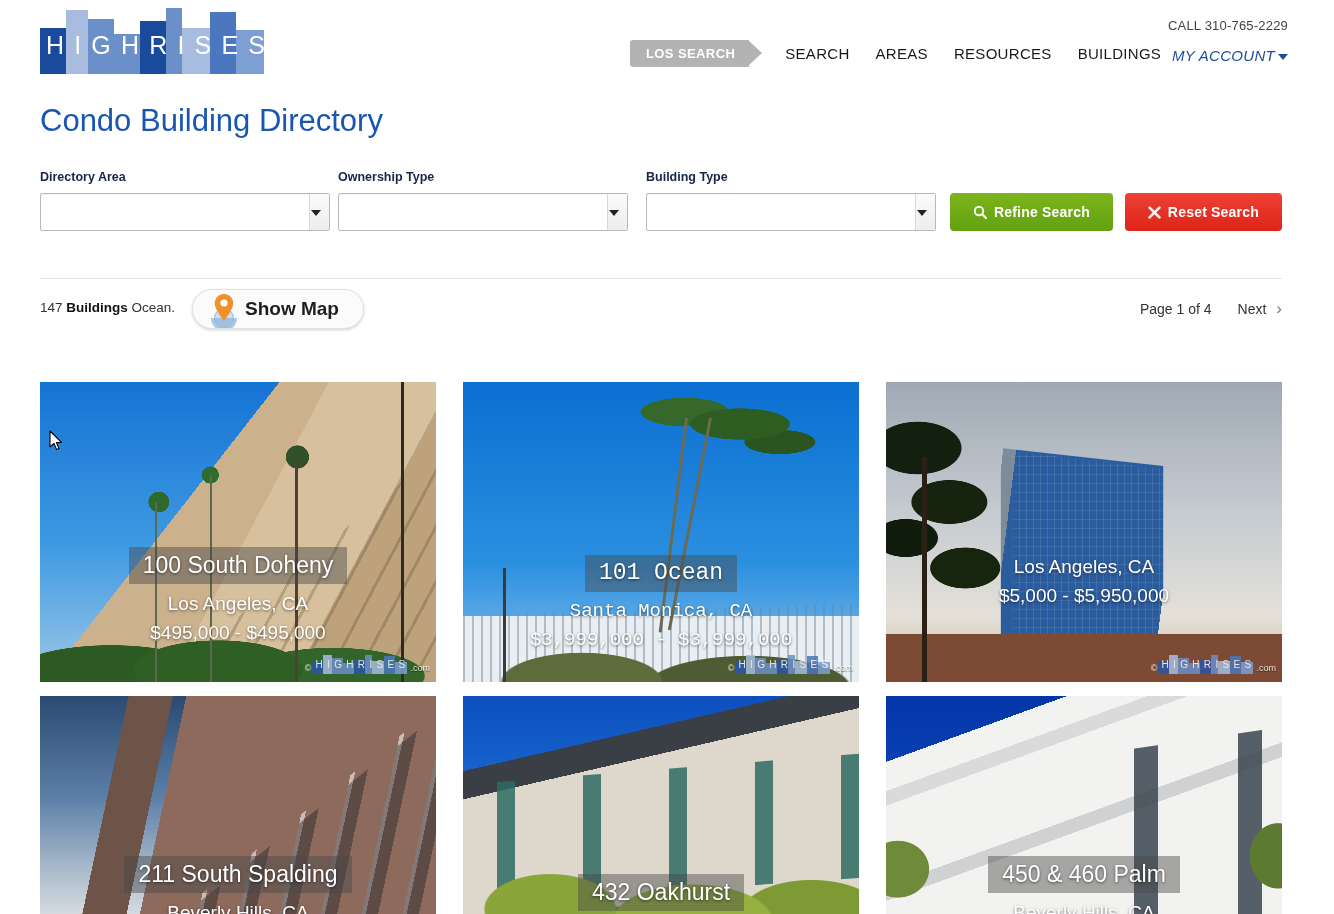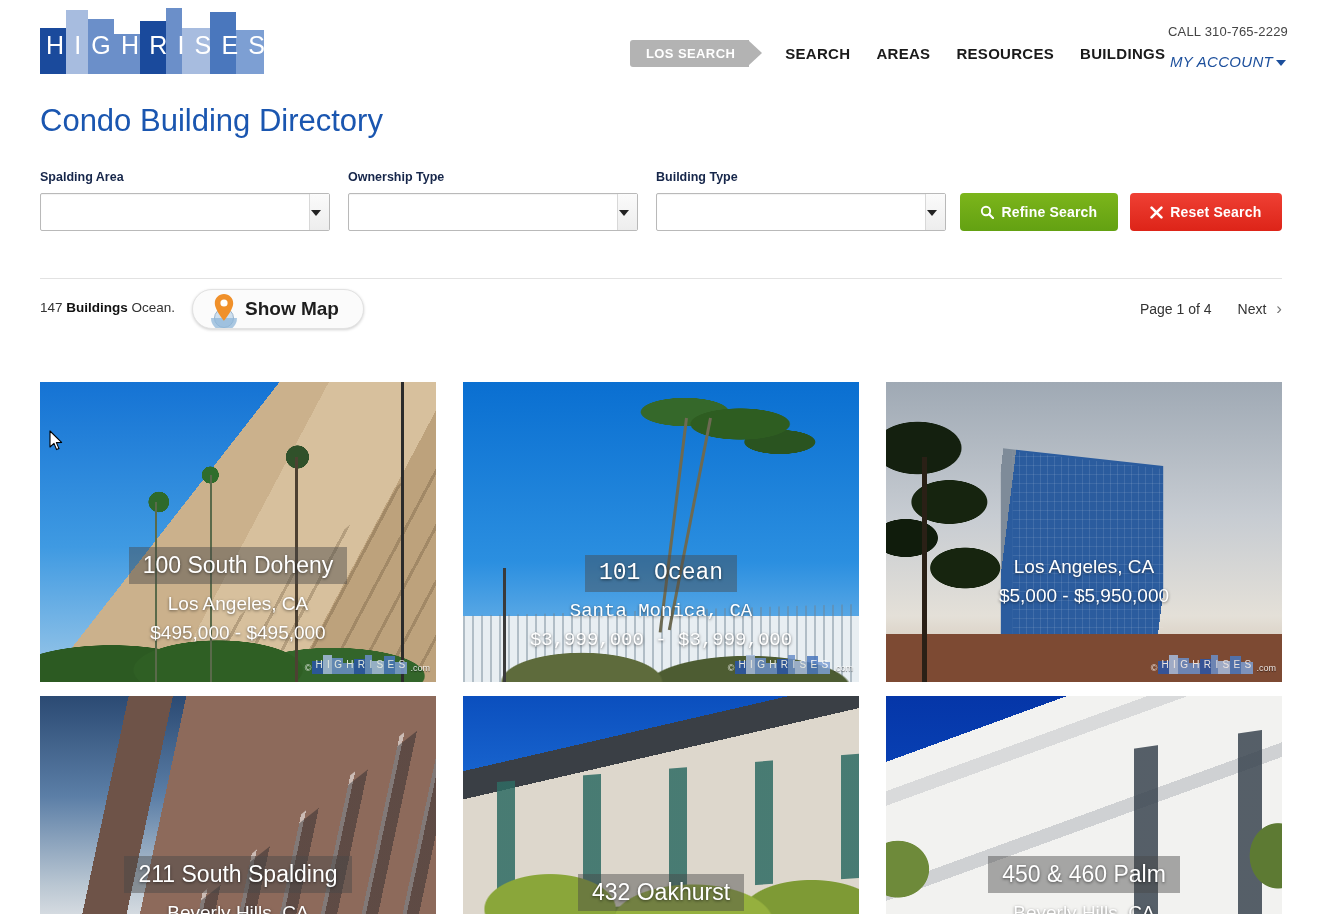--- a/index.html
+++ b/index.html
@@ -32,23 +32,23 @@
     padding: 6px 14px 6px 16px; height: 27px; line-height: 15px;
     border-radius: 3px 0 0 3px;
   }
   .nav-city:after {
     content:""; position: absolute; right: -13px; top: 0;
     border-top: 13.5px solid transparent; border-bottom: 13.5px solid transparent;
     border-left: 14px solid #b3b3b3;
   }
   .nav-links { display: flex; gap: 26px; margin-left: 36px; }
   .nav-links a {
-    color: #1a1a1a; font-size: 15px; text-decoration: none; letter-spacing: .3px; font-weight: bold;
-  }
-  .header-right { position: absolute; right: 46px; top: 24px; text-align: center; }
+    color: #1a1a1a; font-size: 15px; text-decoration: none; letter-spacing: .3px;
+  }
+  .header-right { position: absolute; right: 46px; top: 18px; text-align: right; }
   .call { font-size: 13px; color: #444; letter-spacing: .2px; }
   .my-account {
     margin-top: 14px; font-size: 15px; color: #1c4f9c; letter-spacing: .3px; cursor: pointer; font-style: italic;
   }
   .caret-dn { display:inline-block; margin-left: 3px;
     border-left: 5px solid transparent; border-right: 5px solid transparent;
     border-top: 6px solid #1c4f9c; vertical-align: middle; }
 
   
   .page-title {
@@ -192,28 +192,28 @@
       </div>
     </div>
   </div>
 
   <div class="page-title">Condo Building Directory</div>
 
   <div class="filters">
     <div class="filter-row">
 
       <div class="filter-group">
-        <div class="filter-label">Spalding Area</div>
+        <div class="filter-label">Directory Area</div>
         <div class="select-box">
           <div class="groove"></div>
           <div class="arrow"></div>
         </div>
       </div>
 
-      <div class="filter-group" style="margin-left:10px">
+      <div class="filter-group" style="">
         <div class="filter-label">Ownership Type</div>
         <div class="select-box">
           <div class="groove"></div>
           <div class="arrow"></div>
         </div>
       </div>
 
       <div class="filter-group" style="margin-left:10px">
         <div class="filter-label">Building Type</div>
         <div class="select-box">

